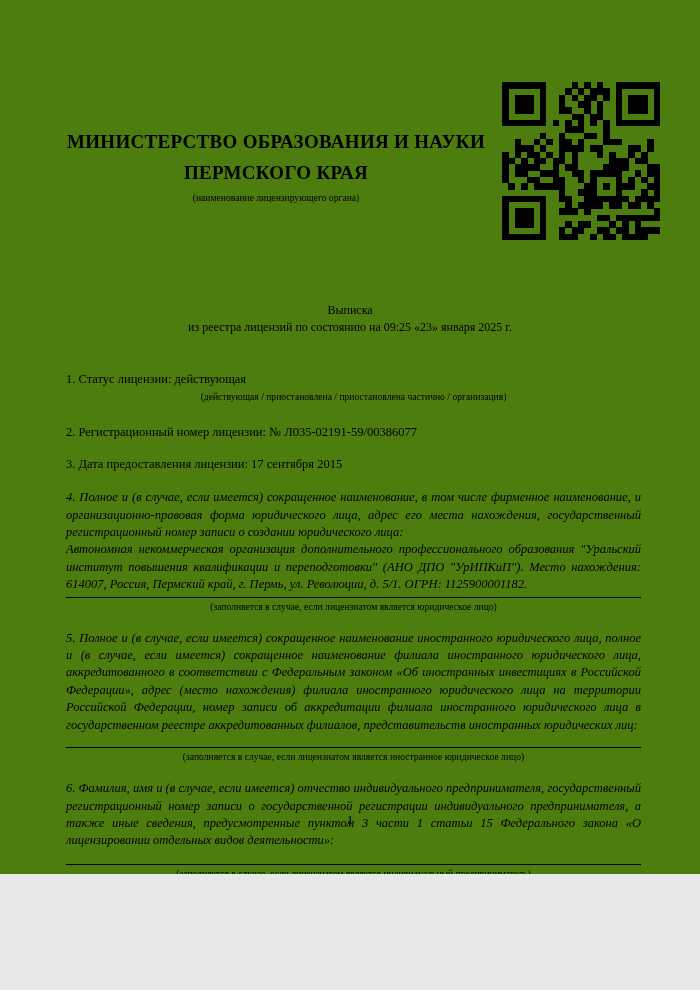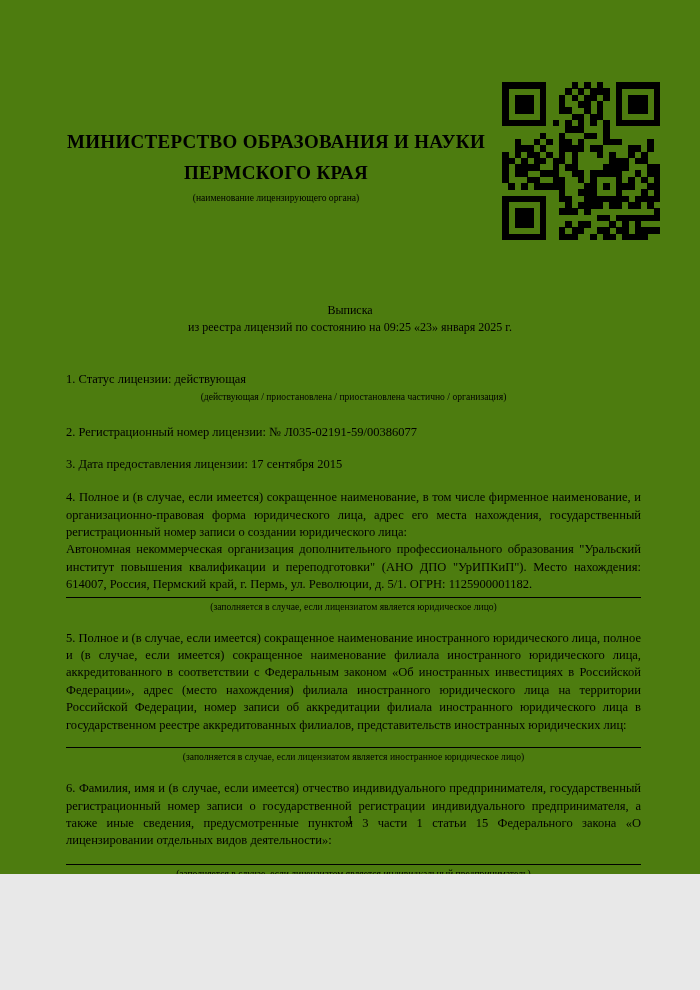--- a/index.html
+++ b/index.html
@@ -13,21 +13,21 @@
     display:flex; justify-content:space-between; align-items:flex-start;
     padding:82px 40px 0 66px;
   }
   .header-left { width:420px; text-align:center; padding-top:44px; }
   .ministry-title { font-weight:bold; font-size:19px; line-height:31px; letter-spacing:0.3px; }
   .ministry-caption { font-size:9.6px; line-height:12px; margin-top:4px; }
   .qr { width:158px; height:158px; flex:0 0 auto; }
   .qr rect { fill:#000; }
   .doc-title { text-align:center; margin-top:62px; font-size:12px; line-height:17px; }
   .content { padding:0 59px 0 66px; font-size:12.5px; line-height:17.4px; margin-top:35px; }
-  .para { text-align:justify; }
+  .para { text-align:justify;font-style:italic; }
   .note { font-size:9.6px; line-height:13px; text-align:center; margin-top:2px; }
   .rule { border-top:1.4px solid #000; height:0; }
   .mt21 { margin-top:21px; }
   .mt17 { margin-top:17px; }
   .mt16 { margin-top:16px; }
   .mt14 { margin-top:14px; }
   .mt13 { margin-top:13px; }
   .mt3  { margin-top:3px; }
   .page-number {
     position:absolute; bottom:46px; left:0; width:100%;

